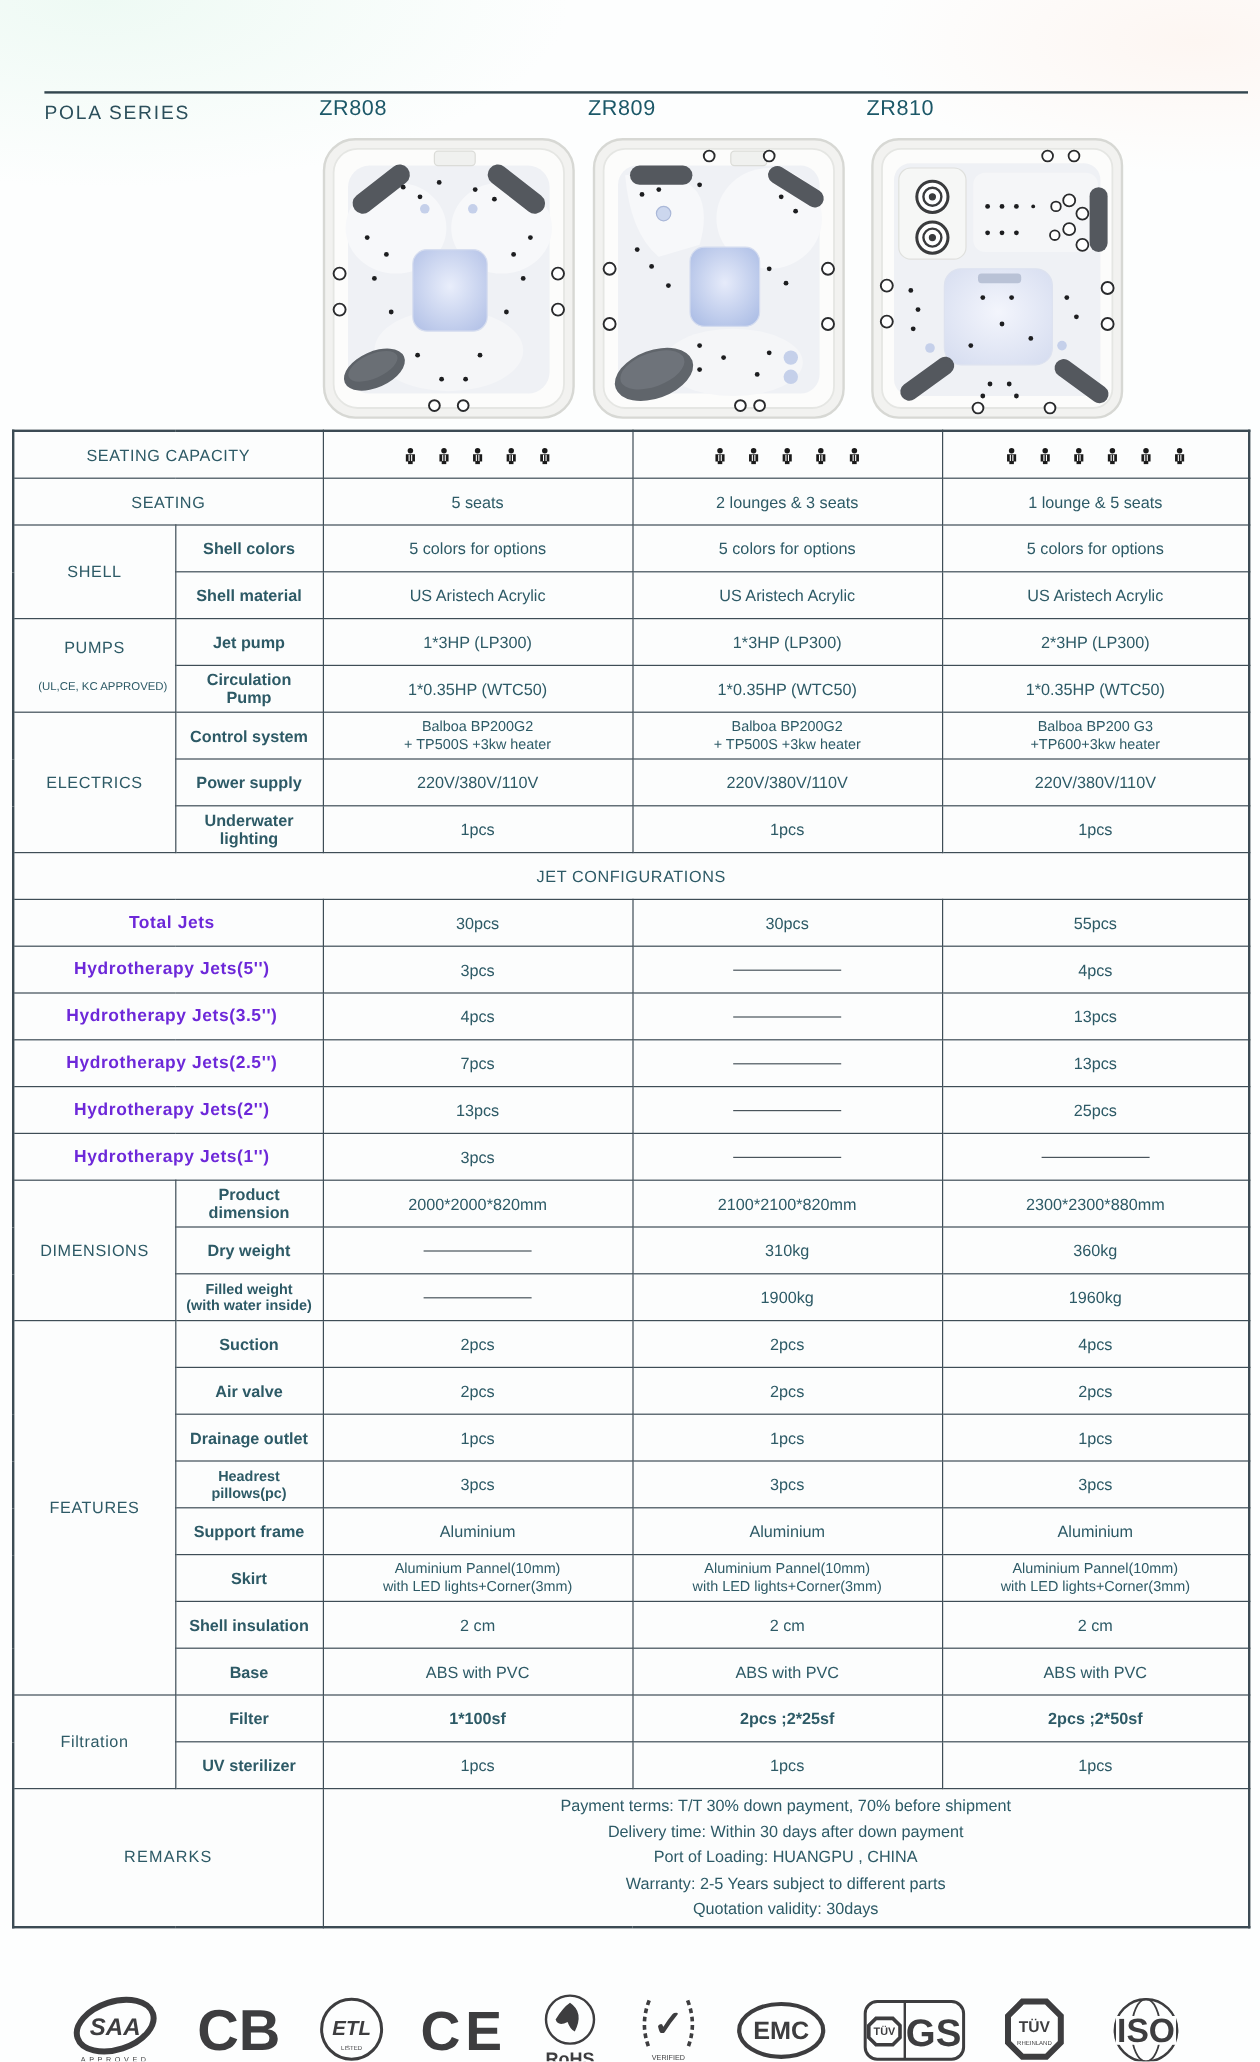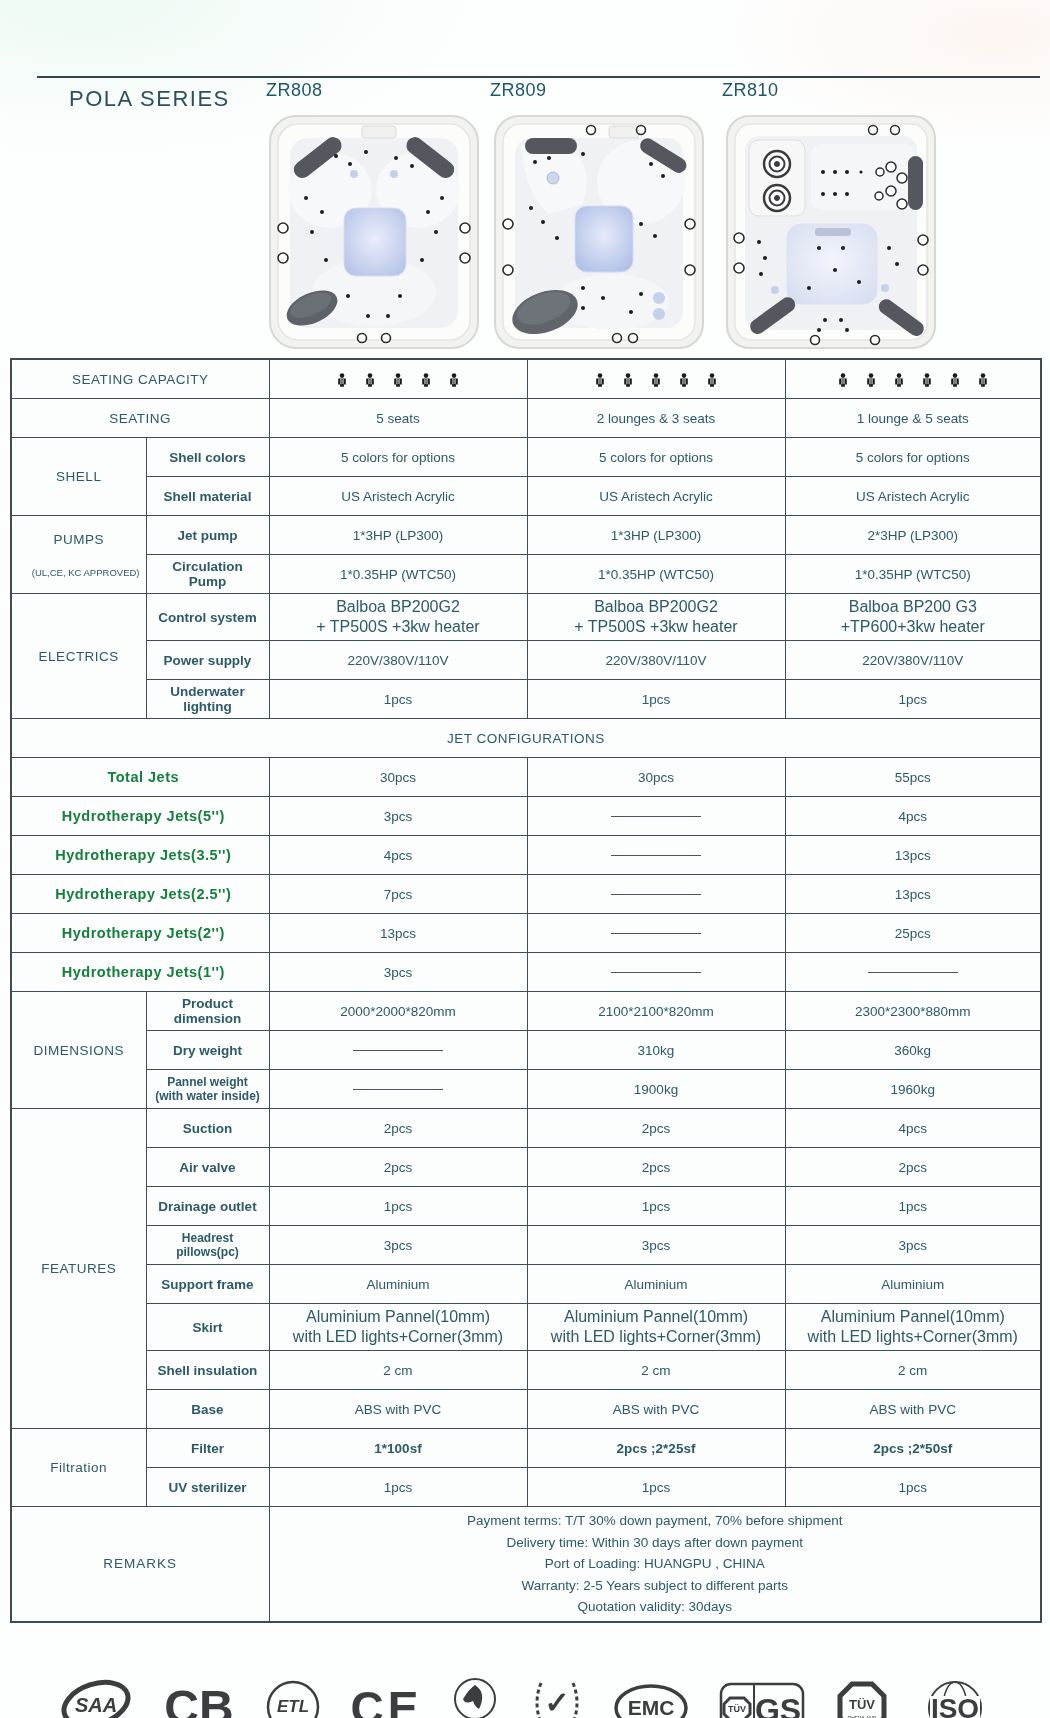--- a/index.html
+++ b/index.html
@@ -6,43 +6,43 @@
   body{font-family:"Liberation Sans",sans-serif;background:#ffffff;}
   .page{position:relative;width:1050px;height:1718px;background:
     radial-gradient(650px 260px at 8% 0%, #eefaf4 0%, rgba(255,255,255,0) 60%),
     radial-gradient(500px 200px at 95% 2%, #fdf6f2 0%, rgba(255,255,255,0) 55%),
     #fdfefe;overflow:hidden;}
 
   
   .title{position:absolute;left:35px;top:20px;font-size:38px;font-weight:800;
     color:#15697b;letter-spacing:1px;}
   .rule{position:absolute;left:37px;right:10px;top:76px;height:2px;background:#32464f;}
-  .series{position:absolute;left:37px;top:86px;font-size:22px;color:#2b4f5b;letter-spacing:1.5px;margin-left:32px;}
+  .series{position:absolute;left:37px;top:86px;font-size:16px;color:#2b4f5b;letter-spacing:1.5px;}
   .desc{position:absolute;left:37px;top:124px;width:220px;font-size:13.5px;line-height:25px;
     color:#30535e;letter-spacing:.4px;white-space:pre-line;}
 
   .model-name{position:absolute;top:80px;width:218px;text-align:left;font-size:18px;
     color:#1c5868;letter-spacing:.5px;}
   .tub{position:absolute;top:112px;width:218px;height:240px;}
 
   
   .tablewrap{position:absolute;left:10px;top:358px;width:1030px;}
   table.spec{border-collapse:collapse;table-layout:fixed;width:1030px;
     border:2px solid #3c4b54;background:#fcfdfd;}
   table.spec td{border:1px solid #3e4d56;padding:3px 6px;height:32px;
     color:#2d5a66;font-size:13.5px;text-align:center;vertical-align:middle;
     white-space:pre-line;overflow:hidden;}
   td.group{font-size:17px;color:#23505c;letter-spacing:.5px;}
   td.group .note{display:block;font-size:9.5px;color:#2d5a66;letter-spacing:0;margin-top:20px;text-align:right;}
   td.sub{font-size:14.5px;font-weight:600;color:#1f4e5a;text-align:left;padding-left:10px;}
   td.sub.smalllbl{font-size:12px;}
   td.widelbl{font-size:18px;color:#1c4a58;text-align:left;padding-left:14px;letter-spacing:.5px;margin-left:48px;}
-  td.widelbl.jetlbl{font-size:14.5px;font-weight:600;color:#15803d;padding-left:12px;}
+  td.widelbl.jetlbl{font-size:14.5px;font-weight:600;color:#6d28d9;padding-left:12px;}
   td.band{font-size:19px;color:#1c4a58;text-align:left;padding:12px 0 12px 14px;letter-spacing:.5px;}
-  td.val.small{font-size:16px;line-height:1.25;}
+  td.val.small{font-size:12px;line-height:1.25;}
   td.val.bold{font-weight:700;}
   td.remarkslbl{font-size:18px;letter-spacing:1px;color:#23505c;}
   td.remarks{font-size:13px;line-height:1.6;color:#2d5a66;padding:10px 4px;}
   .dash{display:inline-block;width:90px;border-top:1.7px solid #4a555c;vertical-align:middle;}
   .capcell svg{margin:0 8px;vertical-align:middle;}
 
   
   .certs{display:flex;justify-content:space-between;align-items:center;
     margin-top:52px;padding:0 48px;width:934px;}
   .badge{display:inline-block;}
@@ -442,21 +442,21 @@
             <td class="val">2100*2100*820mm</td>
             <td class="val">2300*2300*880mm</td>
           </tr>
           <tr>
             <td class="sub">Dry weight</td>
             <td class="val"><span class="dash"></span></td>
             <td class="val">310kg</td>
             <td class="val">360kg</td>
           </tr>
           <tr>
-            <td class="sub smalllbl">Pannel weight
+            <td class="sub smalllbl">Filled weight
 (with water inside)</td>
             <td class="val"><span class="dash"></span></td>
             <td class="val">1900kg</td>
             <td class="val">1960kg</td>
           </tr>
           <tr>
             <td class="group" rowspan="8">FEATURES</td>
             <td class="sub">Suction</td>
             <td class="val">2pcs</td>
             <td class="val">2pcs</td>

